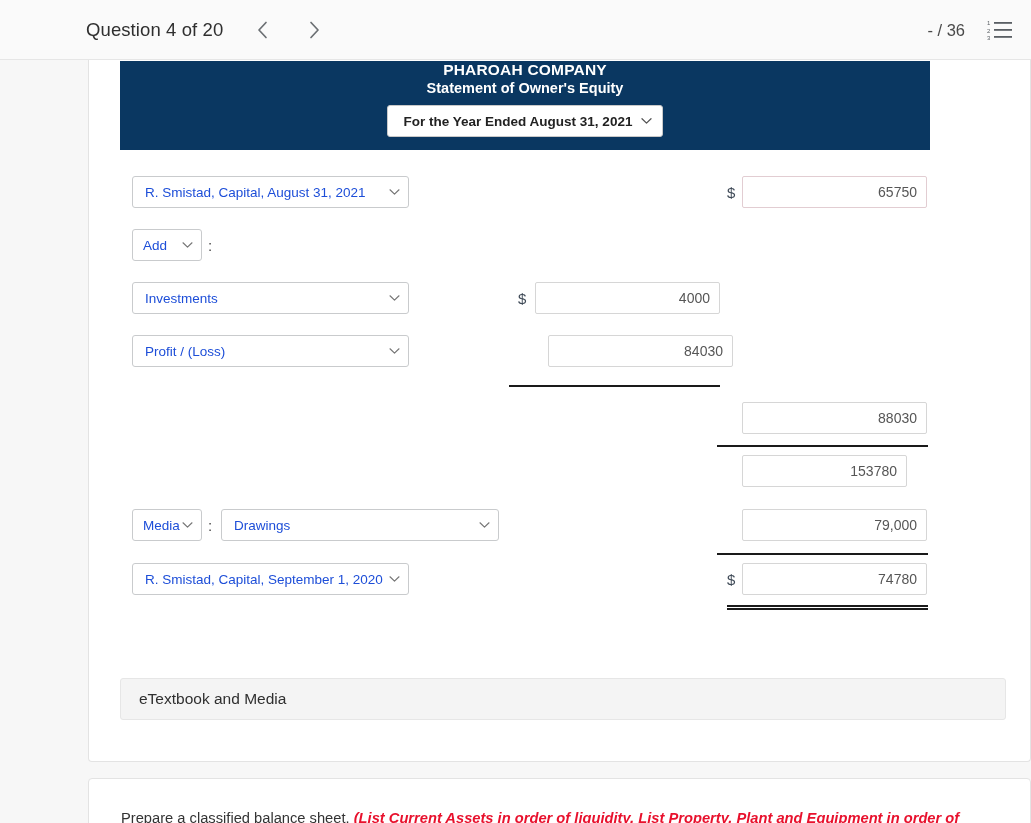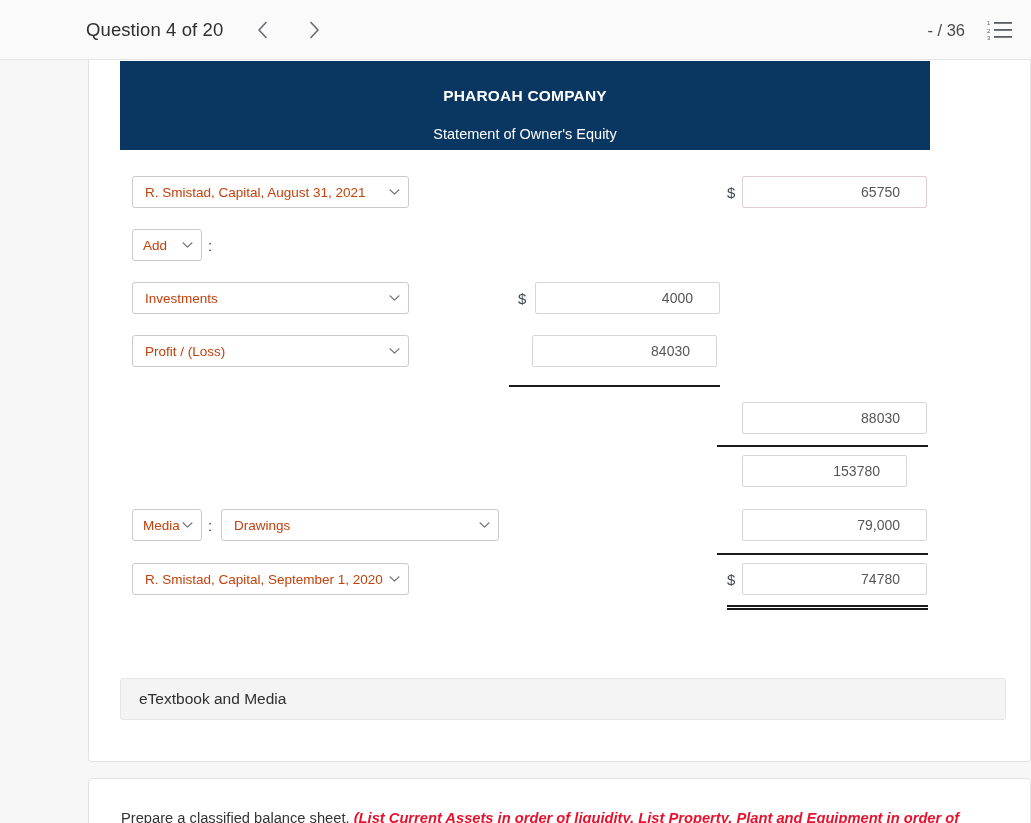--- a/index.html
+++ b/index.html
@@ -74,26 +74,25 @@
     position: absolute; left: 31px; top: 29px;
     width: 810px; height: 89px;
     background: #0a3761;
     color: #ffffff;
     text-align: center;
     overflow: hidden;
   }
   #stmt-company {
     font-size: 15.5px; font-weight: bold;
     letter-spacing: .2px;
-    margin-top: 26px;
     line-height: 18px;
   }
   #stmt-subtitle {
-    font-size: 14.5px; font-weight: normal;
-    margin-top: 20px;
+    font-size: 14.5px; font-weight: bold;
+    margin-top: 0;
     line-height: 18px;
   }
   #period-select {
     margin: 8px auto 0 auto;
     width: 276px; height: 32px;
     background: #ffffff;
     border: 1px solid #c9c9c9;
     border-radius: 3px;
     color: #222;
     font-size: 13.5px; font-weight: bold;
@@ -109,42 +108,42 @@
   #period-label { flex: 1; text-align: center; padding-right: 14px; }
 
   
   .sel {
     position: absolute;
     height: 32px;
     background: #fff;
     border: 1px solid #c9cbcd;
     border-radius: 3px;
     font-size: 13.5px;
-    color: #c2410c;
+    color: #1d4ed8;
     display: flex; align-items: center;
     padding: 0 22px 0 12px;
     cursor: pointer;
     white-space: nowrap;
   }
   .sel .caret {
     position: absolute; right: 8px; top: 50%;
     transform: translateY(-50%);
   }
   .caret svg { display: block; }
 
   .amt {
     position: absolute;
     height: 32px;
     background: #fff;
     border: 1px solid #d6d6d6;
     border-radius: 2px;
     font-size: 14px;
     color: #565656;
     display: flex; align-items: center; justify-content: flex-end;
-    padding: 0 26px;
+    padding: 0 9px;
     cursor: text;
   }
   .amt.pink { border-color: #e2cdd2; }
 
   .dollar {
     position: absolute;
     font-size: 15px;
     color: #3f4a57;
     height: 32px;
     display: flex; align-items: center;
@@ -278,21 +277,21 @@
     <div class="amt" style="left:446px; top:250px; width:185px;">4000</div>
 
     <div class="sel" style="left:43px; top:303px; width:277px;">
       <span>Profit / (Loss)</span>
       <span class="caret">
         <svg width="11" height="7" viewBox="0 0 11 7">
             <path d="M1 1.3 L5.5 5.6 L10 1.3" fill="none" stroke="#777" stroke-width="1.2" stroke-linecap="round" stroke-linejoin="round"></path>
           </svg>
       </span>
     </div>
-    <div class="amt" style="left:443px; top:303px; width:185px;">84030</div>
+    <div class="amt" style="left:459px; top:303px; width:185px;">84030</div>
 
     <div class="rule" style="left:420px; top:353px; width:211px;"></div>
 
     <div class="amt" style="left:653px; top:370px; width:185px;">88030</div>
 
     <div class="rule" style="left:628px; top:413px; width:211px;"></div>
 
     <div class="amt" style="left:653px; top:423px; width:165px;">153780</div>
 
     <div class="sel" style="left:43px; top:477px; width:70px; padding:0 20px 0 10px;">

